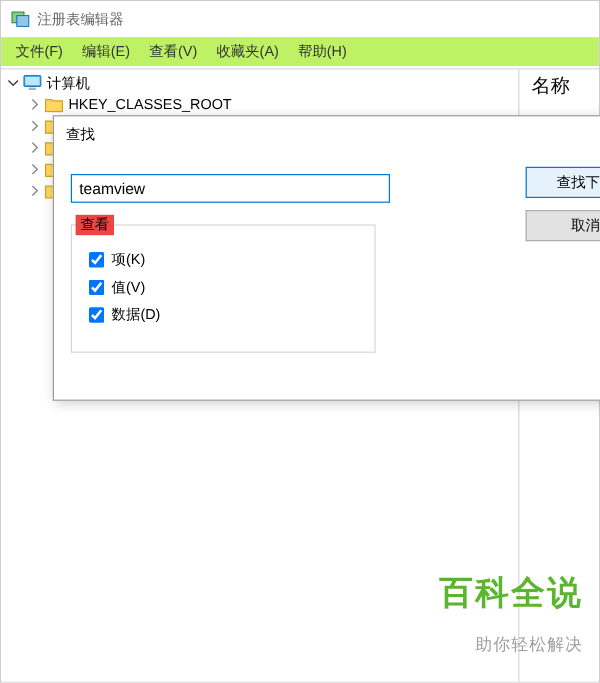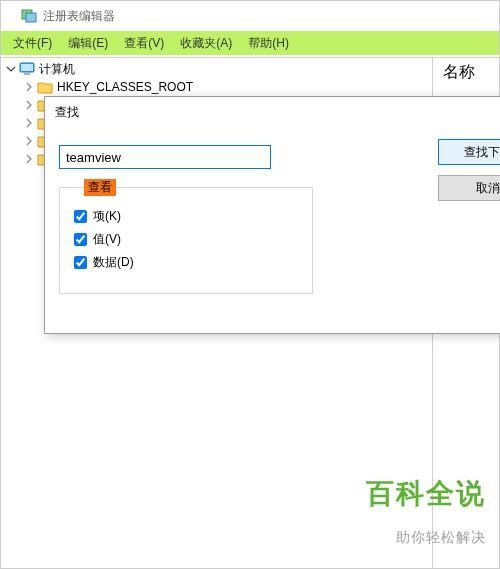--- a/index.html
+++ b/index.html
@@ -1,19 +1,19 @@
 <!DOCTYPE html>
 <html><head>
 <meta charset="utf-8">
 <style>
 * { box-sizing: border-box; margin: 0; padding: 0; font-family: "Microsoft YaHei", "Segoe UI", sans-serif; }
 body { width: 500px; height: 569px; background: #fff; overflow: hidden; position: relative; font-size: 12px; color: #000; }
 
 .main-window { position: absolute; top: 0; left: 0; width: 500px; height: 569px; background: #fff; border: 1px solid #ccc; }
-.title-bar { height: 30px; display: flex; align-items: center; padding: 0 20px; background: #fff; color: #666; }
+.title-bar { height: 30px; display: flex; align-items: center; padding: 0 8px; background: #fff; color: #666; }
 .app-icon { width: 16px; height: 16px; margin-right: 6px; }
 .title-text { font-size: 12px; color: #666; }
 .menu-bar { height: 24px; display: flex; align-items: center; padding: 0 4px; background: #bef264; color: #333; }
 .menu-item { padding: 2px 8px; font-size: 12px; cursor: default; }
 
 .client-area { position: absolute; top: 56px; left: 0; right: 0; bottom: 0; display: flex; border-top: 1px solid #d0d0d0; }
 .tree-panel { width: 432px; border-right: 1px solid #d0d0d0; background: #fff; padding-top: 2px; }
 .list-panel { flex: 1; background: #fff; }
 .list-header { padding: 4px 10px; font-size: 16px; }
 
@@ -23,23 +23,23 @@
 .indent1 { display: inline-block; width: 18px; }
 .icon-computer { width: 16px; height: 14px; margin-right: 4px; }
 .icon-folder { width: 16px; height: 14px; margin-right: 4px; }
 
 
 .find-dialog { position: absolute; left: 44px; top: 96px; width: 470px; height: 238px; background: #fff; border: 1px solid #9a9a9a; box-shadow: 2px 2px 10px rgba(0,0,0,0.2); }
 .find-title { height: 30px; display: flex; align-items: center; padding: 0 10px; font-size: 12px; color: #000; border-bottom: 0; }
 .find-body { position: relative; padding: 10px 14px; }
 .row-target { display: flex; align-items: center; margin-top: 8px; }
 .lbl-target { width: 84px; font-size: 12px; }
-.input-target { width: 212px; height: 24px; border: 1px solid #0078d7; padding: 1px 6px; font-size: 13px; outline: none; }
+.input-target { width: 266px; height: 24px; border: 1px solid #0078d7; padding: 1px 6px; font-size: 13px; outline: none; }
 .group-box { margin-top: 18px; border: 1px solid #d7d7d7; width: 254px; padding: 14px 14px 16px 14px; position: relative; }
-.group-box .legend { position: absolute; top: -9px; left: 24px; background: #f97316; padding: 0 4px; font-size: 12px; }
+.group-box .legend { position: absolute; top: -9px; left: 3px; background: #ef4444; padding: 0 4px; font-size: 12px; }
 .chk-row { display: flex; align-items: center; margin: 6px 0; font-size: 12px; }
 .chk { width: 13px; height: 13px; margin-right: 6px; }
 .row-whole { display: flex; align-items: center; margin-top: 14px; margin-left: 2px; font-size: 12px; }
 
 .btn-stack { position: absolute; left: 402px; top: 40px; width: 100px; display: flex; flex-direction: column; gap: 10px; }
 .find-dialog .btn-stack { left: 393px; top: 12px; }
 .btn { height: 26px; border: 1px solid #adadad; background: #e1e1e1; font-size: 12px; text-align: center; line-height: 24px; cursor: default; }
 .btn.primary { border: 1px solid #0078d7; background: #e5f1fb; }
 
 

